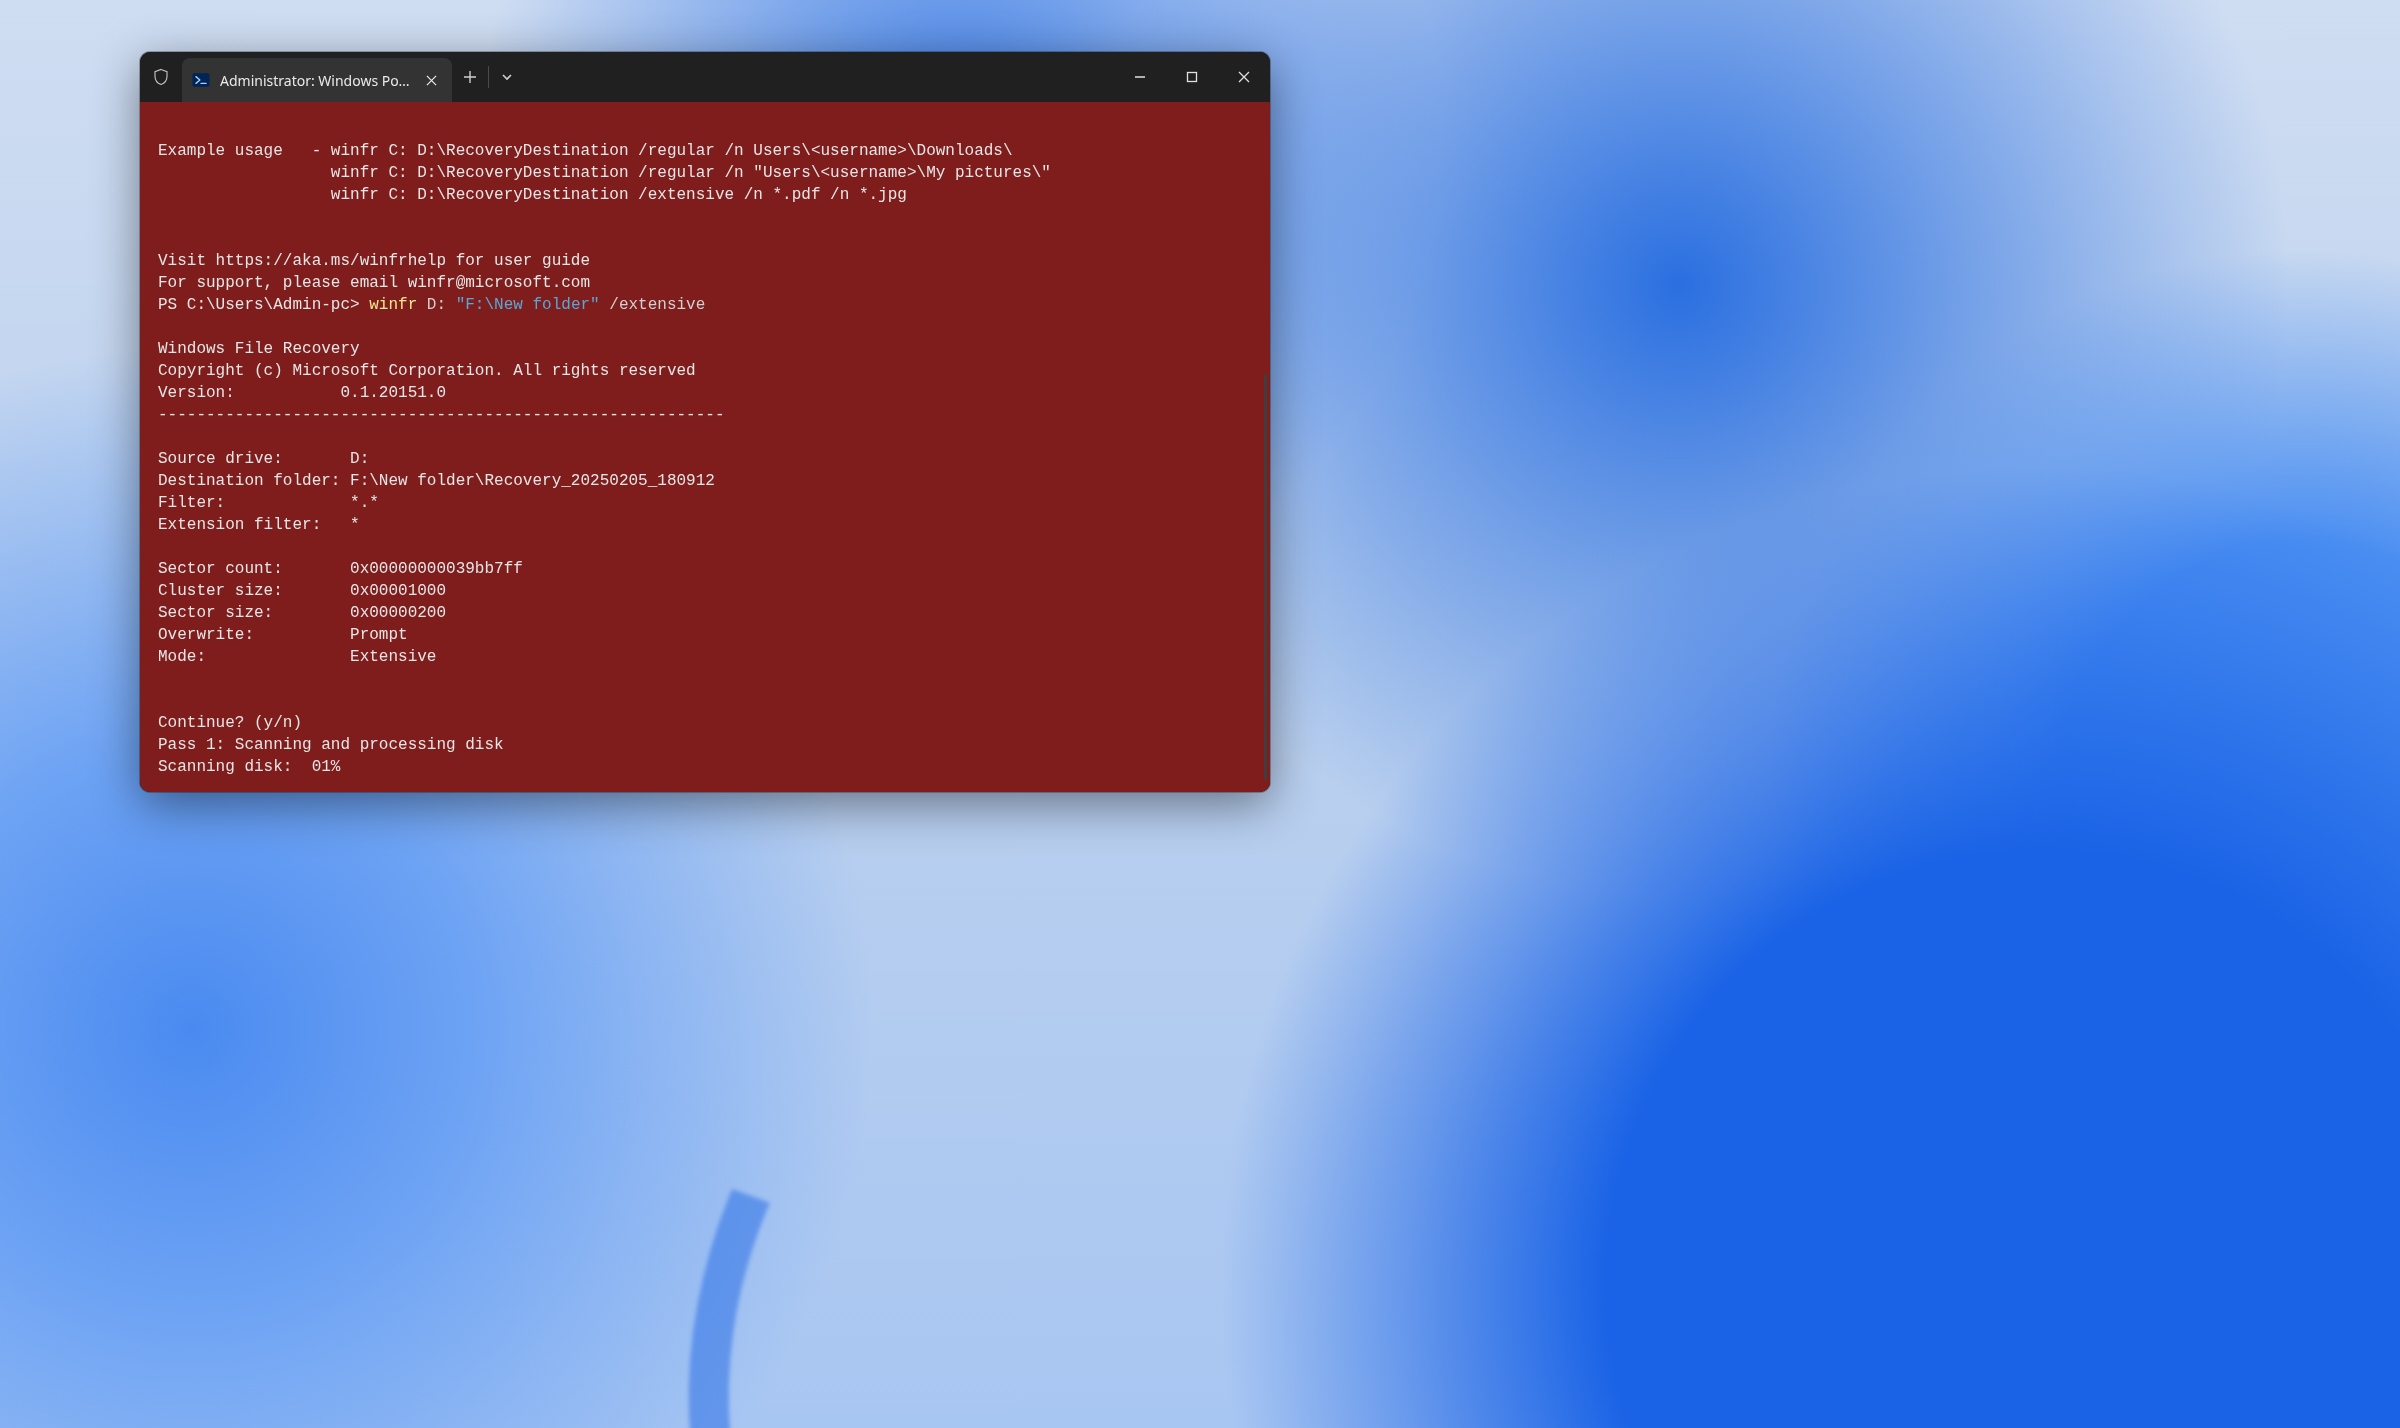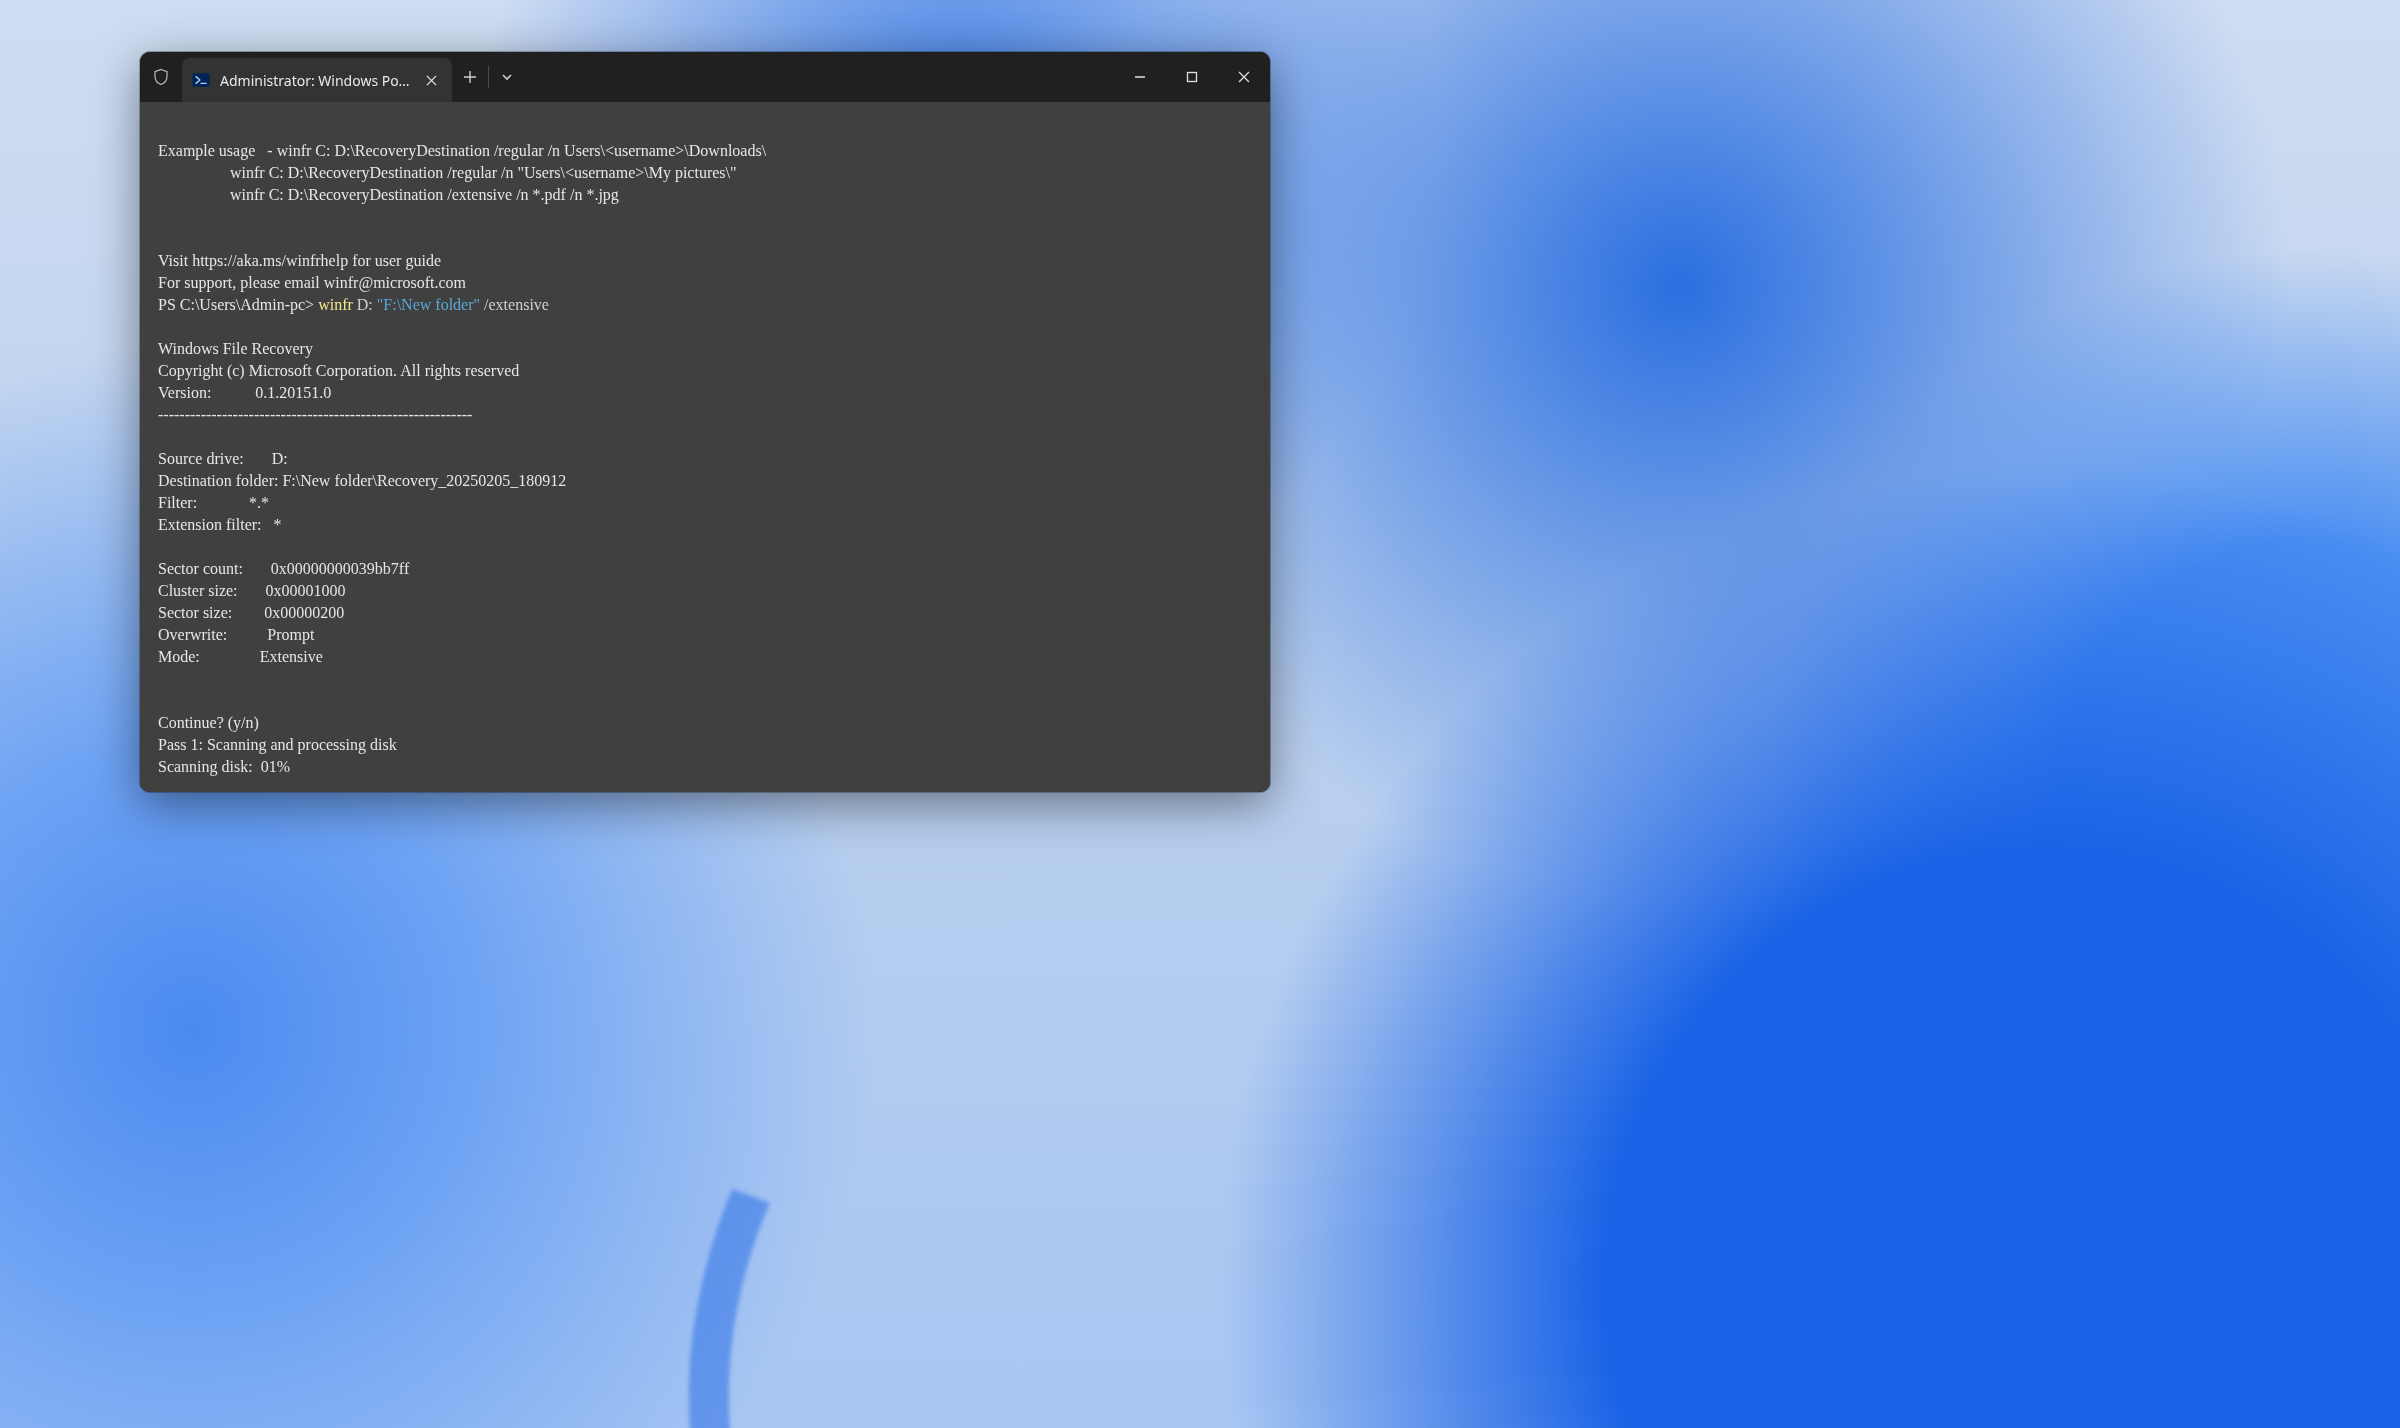--- a/index.html
+++ b/index.html
@@ -88,22 +88,22 @@
     }
     .titlebar .spacer { flex:1; }
     .win-controls { display:flex; align-items:stretch; }
     .win-btn {
       width:52px; display:flex; align-items:center; justify-content:center;
       color:#e0e0e0; cursor:pointer;
     }
 
     .terminal {
       position: relative;
-      flex:1; background:#404040; color:#dcdcdc;
-      font-family: Liberation Serif, serif;
+      flex:1; background:#7f1d1d; color:#dcdcdc;
+      font-family: Liberation Mono, monospace;
       font-size: 16px; line-height: 22px;
       padding: 16px 28px 22px 18px;
       white-space: pre;
       overflow: hidden;
     }
     .terminal .scroll-region {
       position:absolute; right:3px; top:272px; bottom:12px; width:3px;
       background:#3e3e3e; border-radius:2px;
     }
     .t-white { color:#e6e6e6; }

